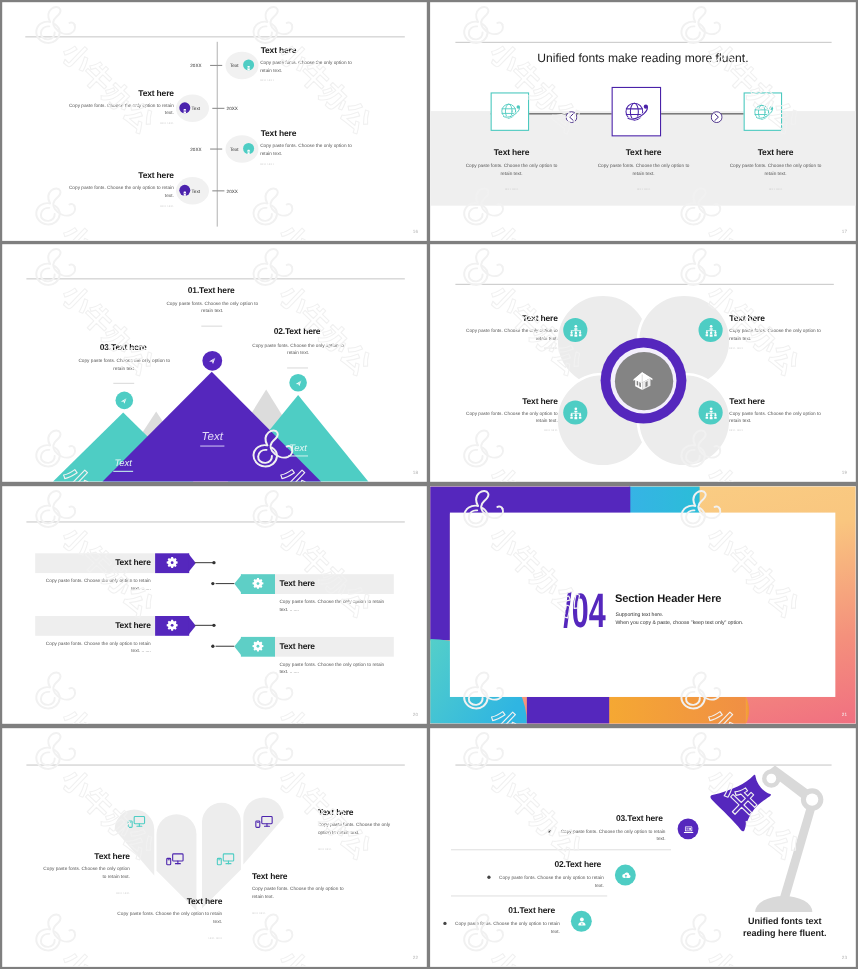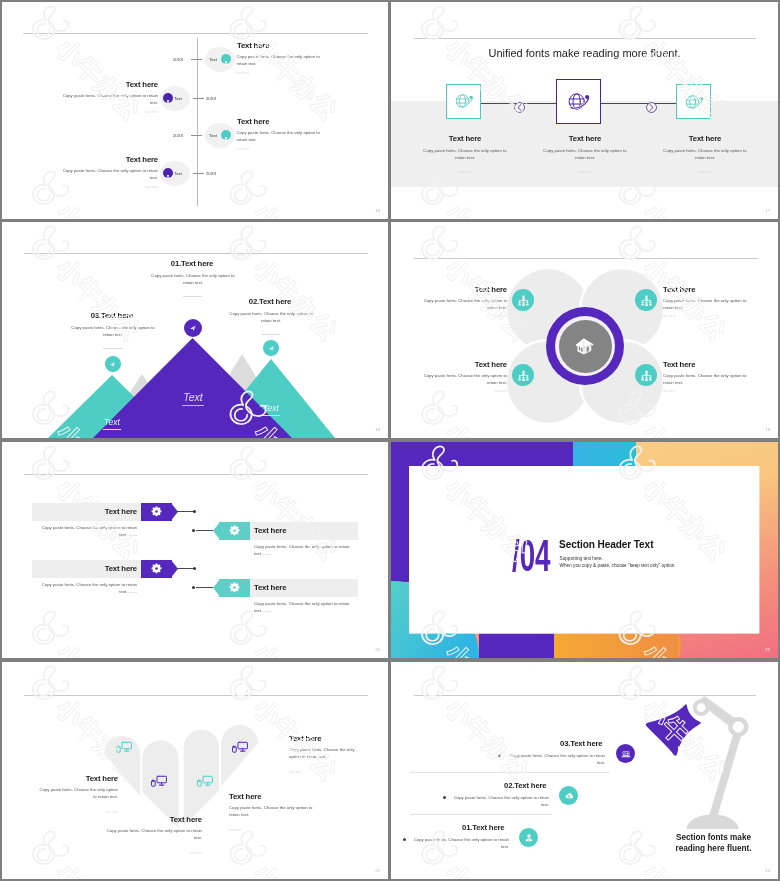--- a/index.html
+++ b/index.html
@@ -541,21 +541,21 @@
     <path d="M181 0 A 24 24 0 0 0 181 25 Z" fill="url(#blueGrad)"></path>
     <path d="M0 0 H182 V25 H18 V140 H0 Z" fill="#5527bd"></path>
     <path d="M0 216 L0 139 A 88 77 0 0 1 88 216 Z" fill="url(#tealGrad)"></path>
     <rect x="88" y="191.5" width="75" height="24.5" fill="#5527bd"></rect>
     <path d="M163 191.5 H287 V216 H163 Z" fill="url(#orgGrad)"></path>
     <path d="M287 191.5 A 23 24.5 0 0 1 287 216 Z" fill="url(#orgGrad)"></path>
     <rect x="18" y="24" width="350.4" height="167.6" fill="#ffffff"></rect>
   </svg>
 
   <div style="position:absolute;left:121px;top:91.5px;font-size:44px;line-height:44px;font-weight:bold;color:#5527bd;letter-spacing:0px;transform:scaleX(0.63);transform-origin:0 0;">/04</div>
-  <div style="position:absolute;left:168px;top:97px;font-size:10.1px;font-weight:bold;color:#161616;letter-spacing:-0.1px;">Section Header Text</div>
+  <div style="position:absolute;left:168px;top:97px;font-size:10.1px;font-weight:bold;color:#161616;letter-spacing:-0.1px;">Section Header Here</div>
   <div style="position:absolute;left:168.5px;top:113.5px;font-size:4.7px;color:#2e2e2e;">Supporting text here.</div>
   <div style="position:absolute;left:168.5px;top:121px;font-size:4.7px;color:#2e2e2e;">When you copy &amp; paste, choose "keep text only" option.</div>
 
   <div class="pg" style="right:8px;bottom:6px;color:#f5f5f5;">21</div>
   <div class="wmwrap">
         <svg width="390" height="220" style="position:absolute;left:0;top:0;">
           <use href="#wmunit" x="-4" y="-12"></use>
           <use href="#wmunit" x="193.5" y="-12"></use>
           <use href="#wmunit" x="391.0" y="-12"></use>
           <use href="#wmunit" x="588.5" y="-12"></use>
@@ -727,21 +727,21 @@
               <circle cx="16" cy="10.4" r="4.6"></circle>
               <path d="M16 16.4c-5 0-8.4 3-8.9 7.4a1 1 0 0 0 1 1.1h15.8a1 1 0 0 0 1-1.1c-.5-4.4-3.9-7.4-8.9-7.4z"></path>
             </g>
             <g fill="#4ecdc4">
               <path d="M16 17.6 14 22.4h4z"></path>
             </g>
           </svg>
         </div>
   </div>
 
-  <div style="position:absolute;left:270px;top:170px;width:105px;text-align:center;font-size:8.2px;font-weight:bold;color:#1b1b1b;line-height:11px;"><span>Section fonts make</span><br><span>reading here fluent.</span></div>
+  <div style="position:absolute;left:270px;top:170px;width:105px;text-align:center;font-size:8.2px;font-weight:bold;color:#1b1b1b;line-height:11px;"><span>Unified fonts text</span><br><span>reading here fluent.</span></div>
 
   <div class="pg" style="right:8px;bottom:6px;">23</div>
   <div class="wmwrap">
         <svg width="390" height="220" style="position:absolute;left:0;top:0;">
           <use href="#wmunit" x="-4" y="-12"></use>
           <use href="#wmunit" x="193.5" y="-12"></use>
           <use href="#wmunit" x="391.0" y="-12"></use>
           <use href="#wmunit" x="588.5" y="-12"></use>
           <use href="#wmunit" x="-4" y="153"></use>
           <use href="#wmunit" x="193.5" y="153"></use>

